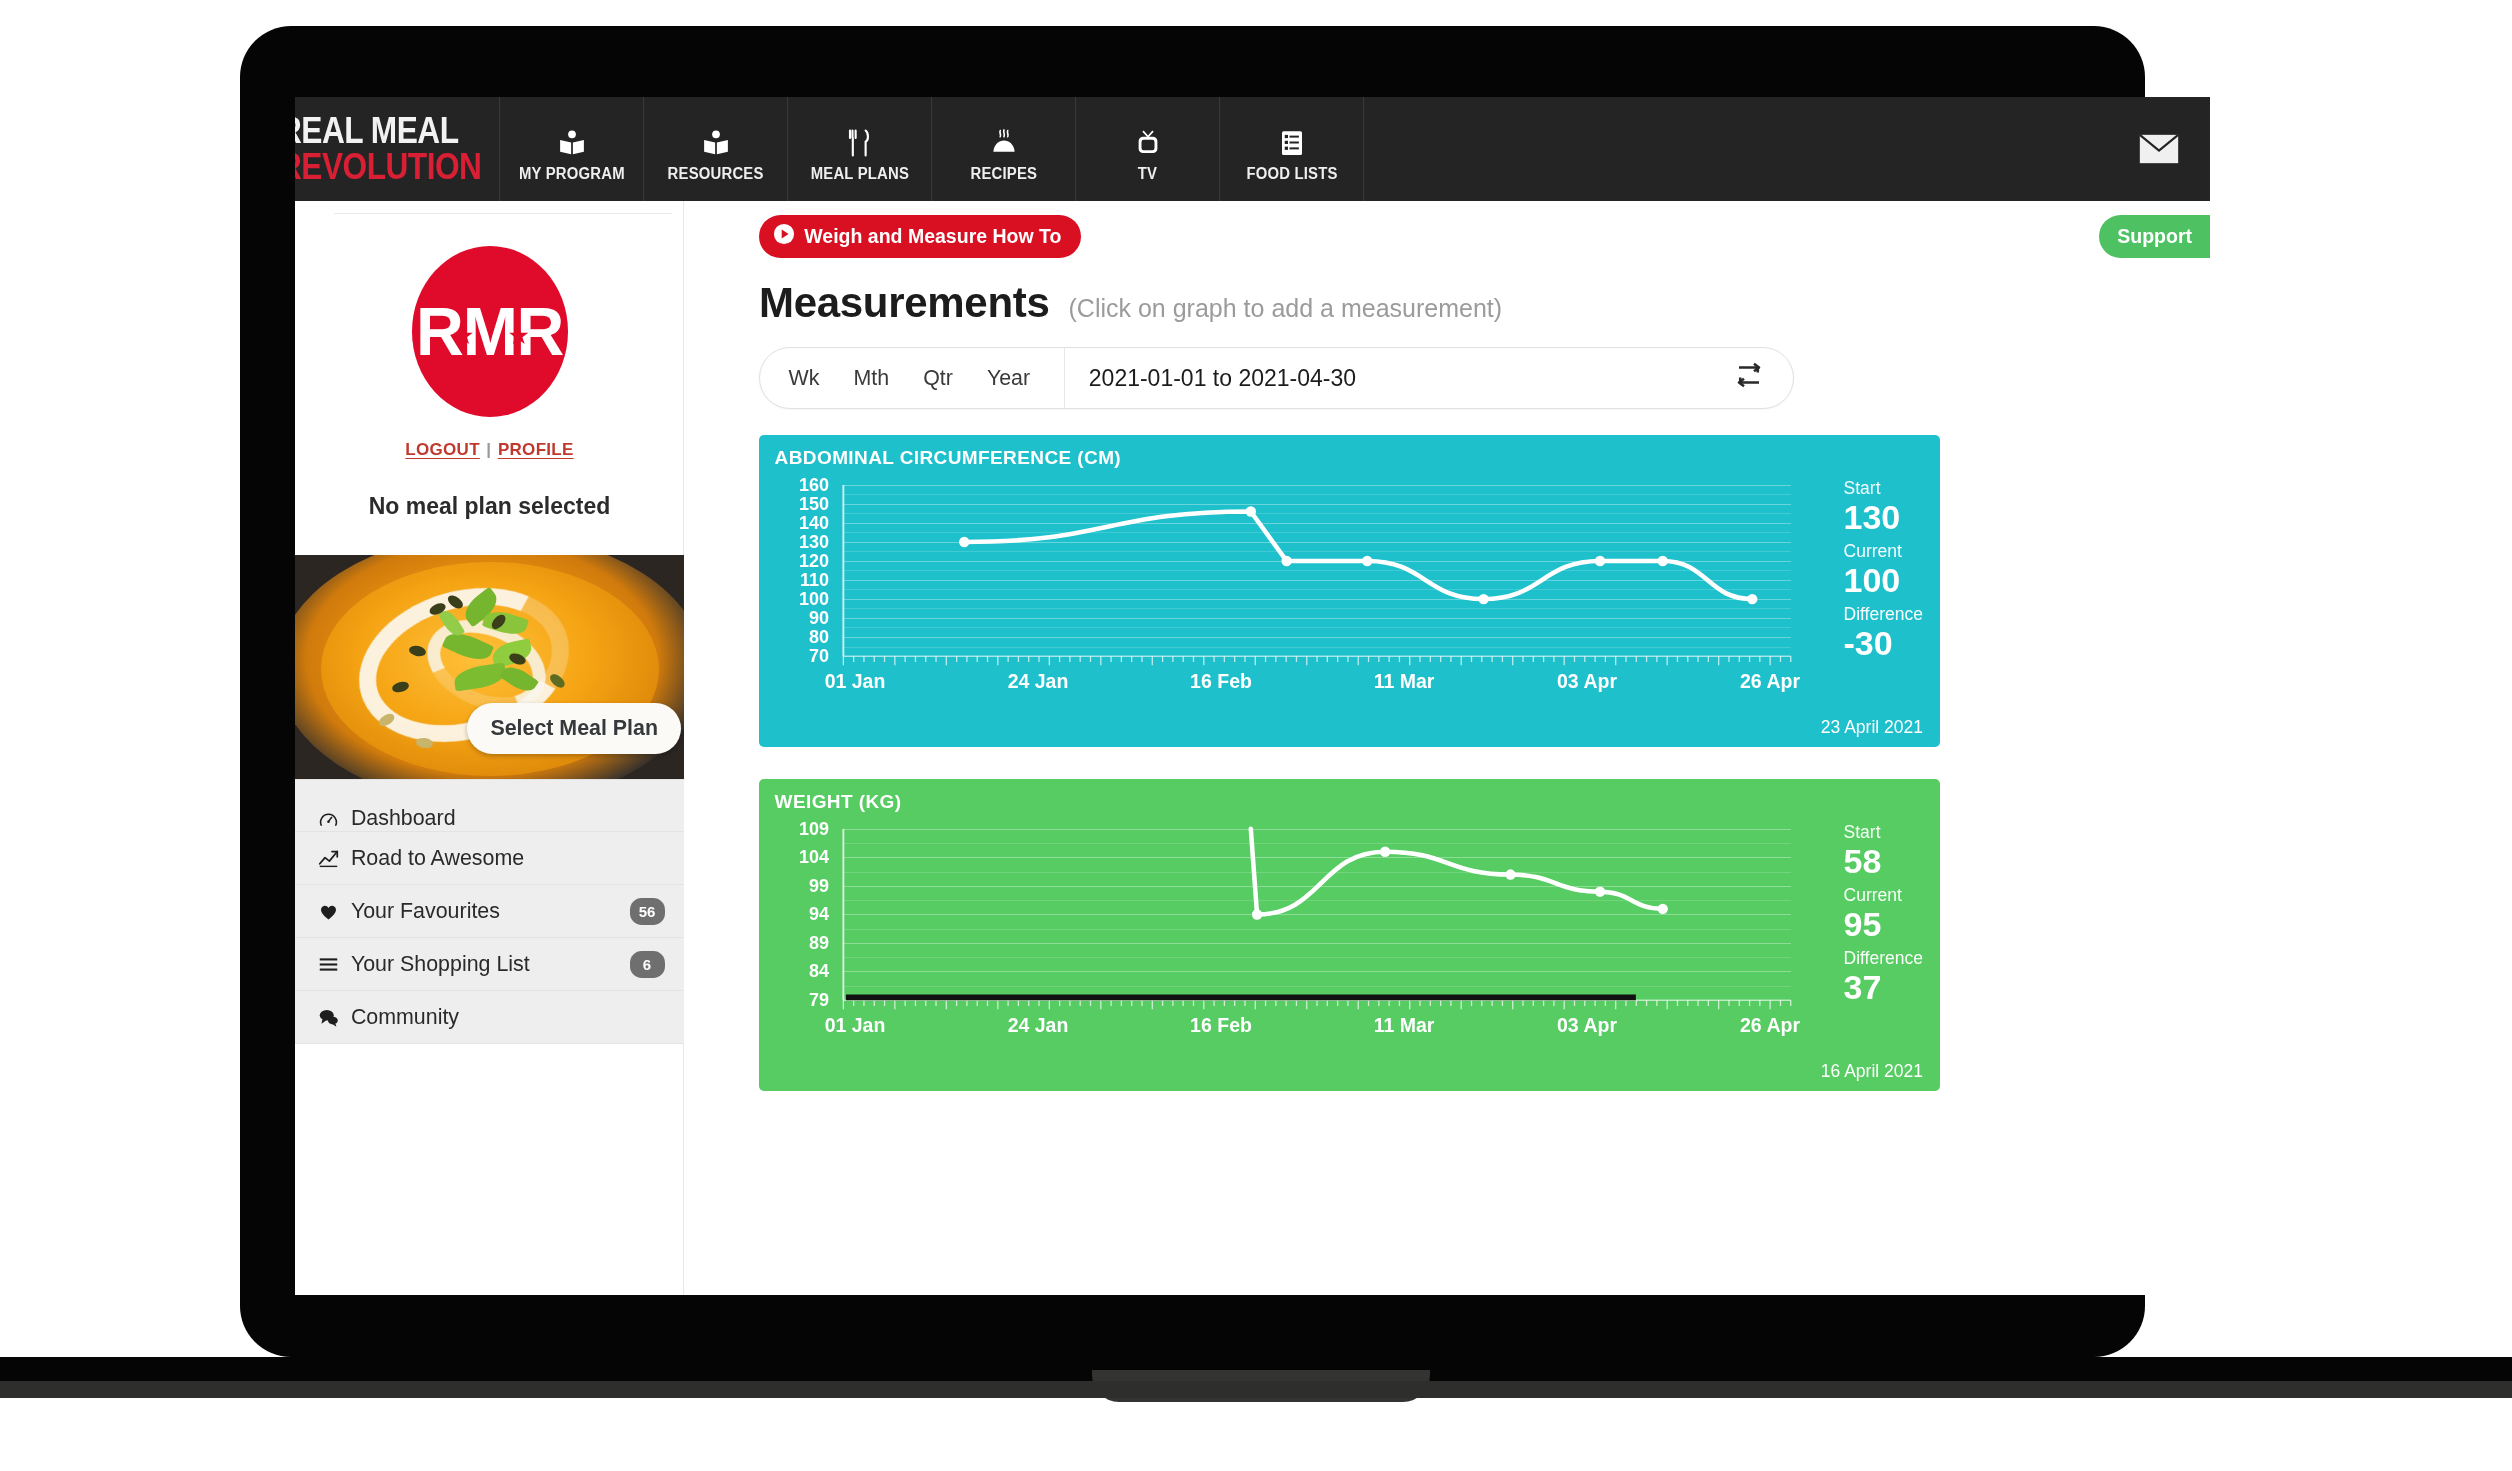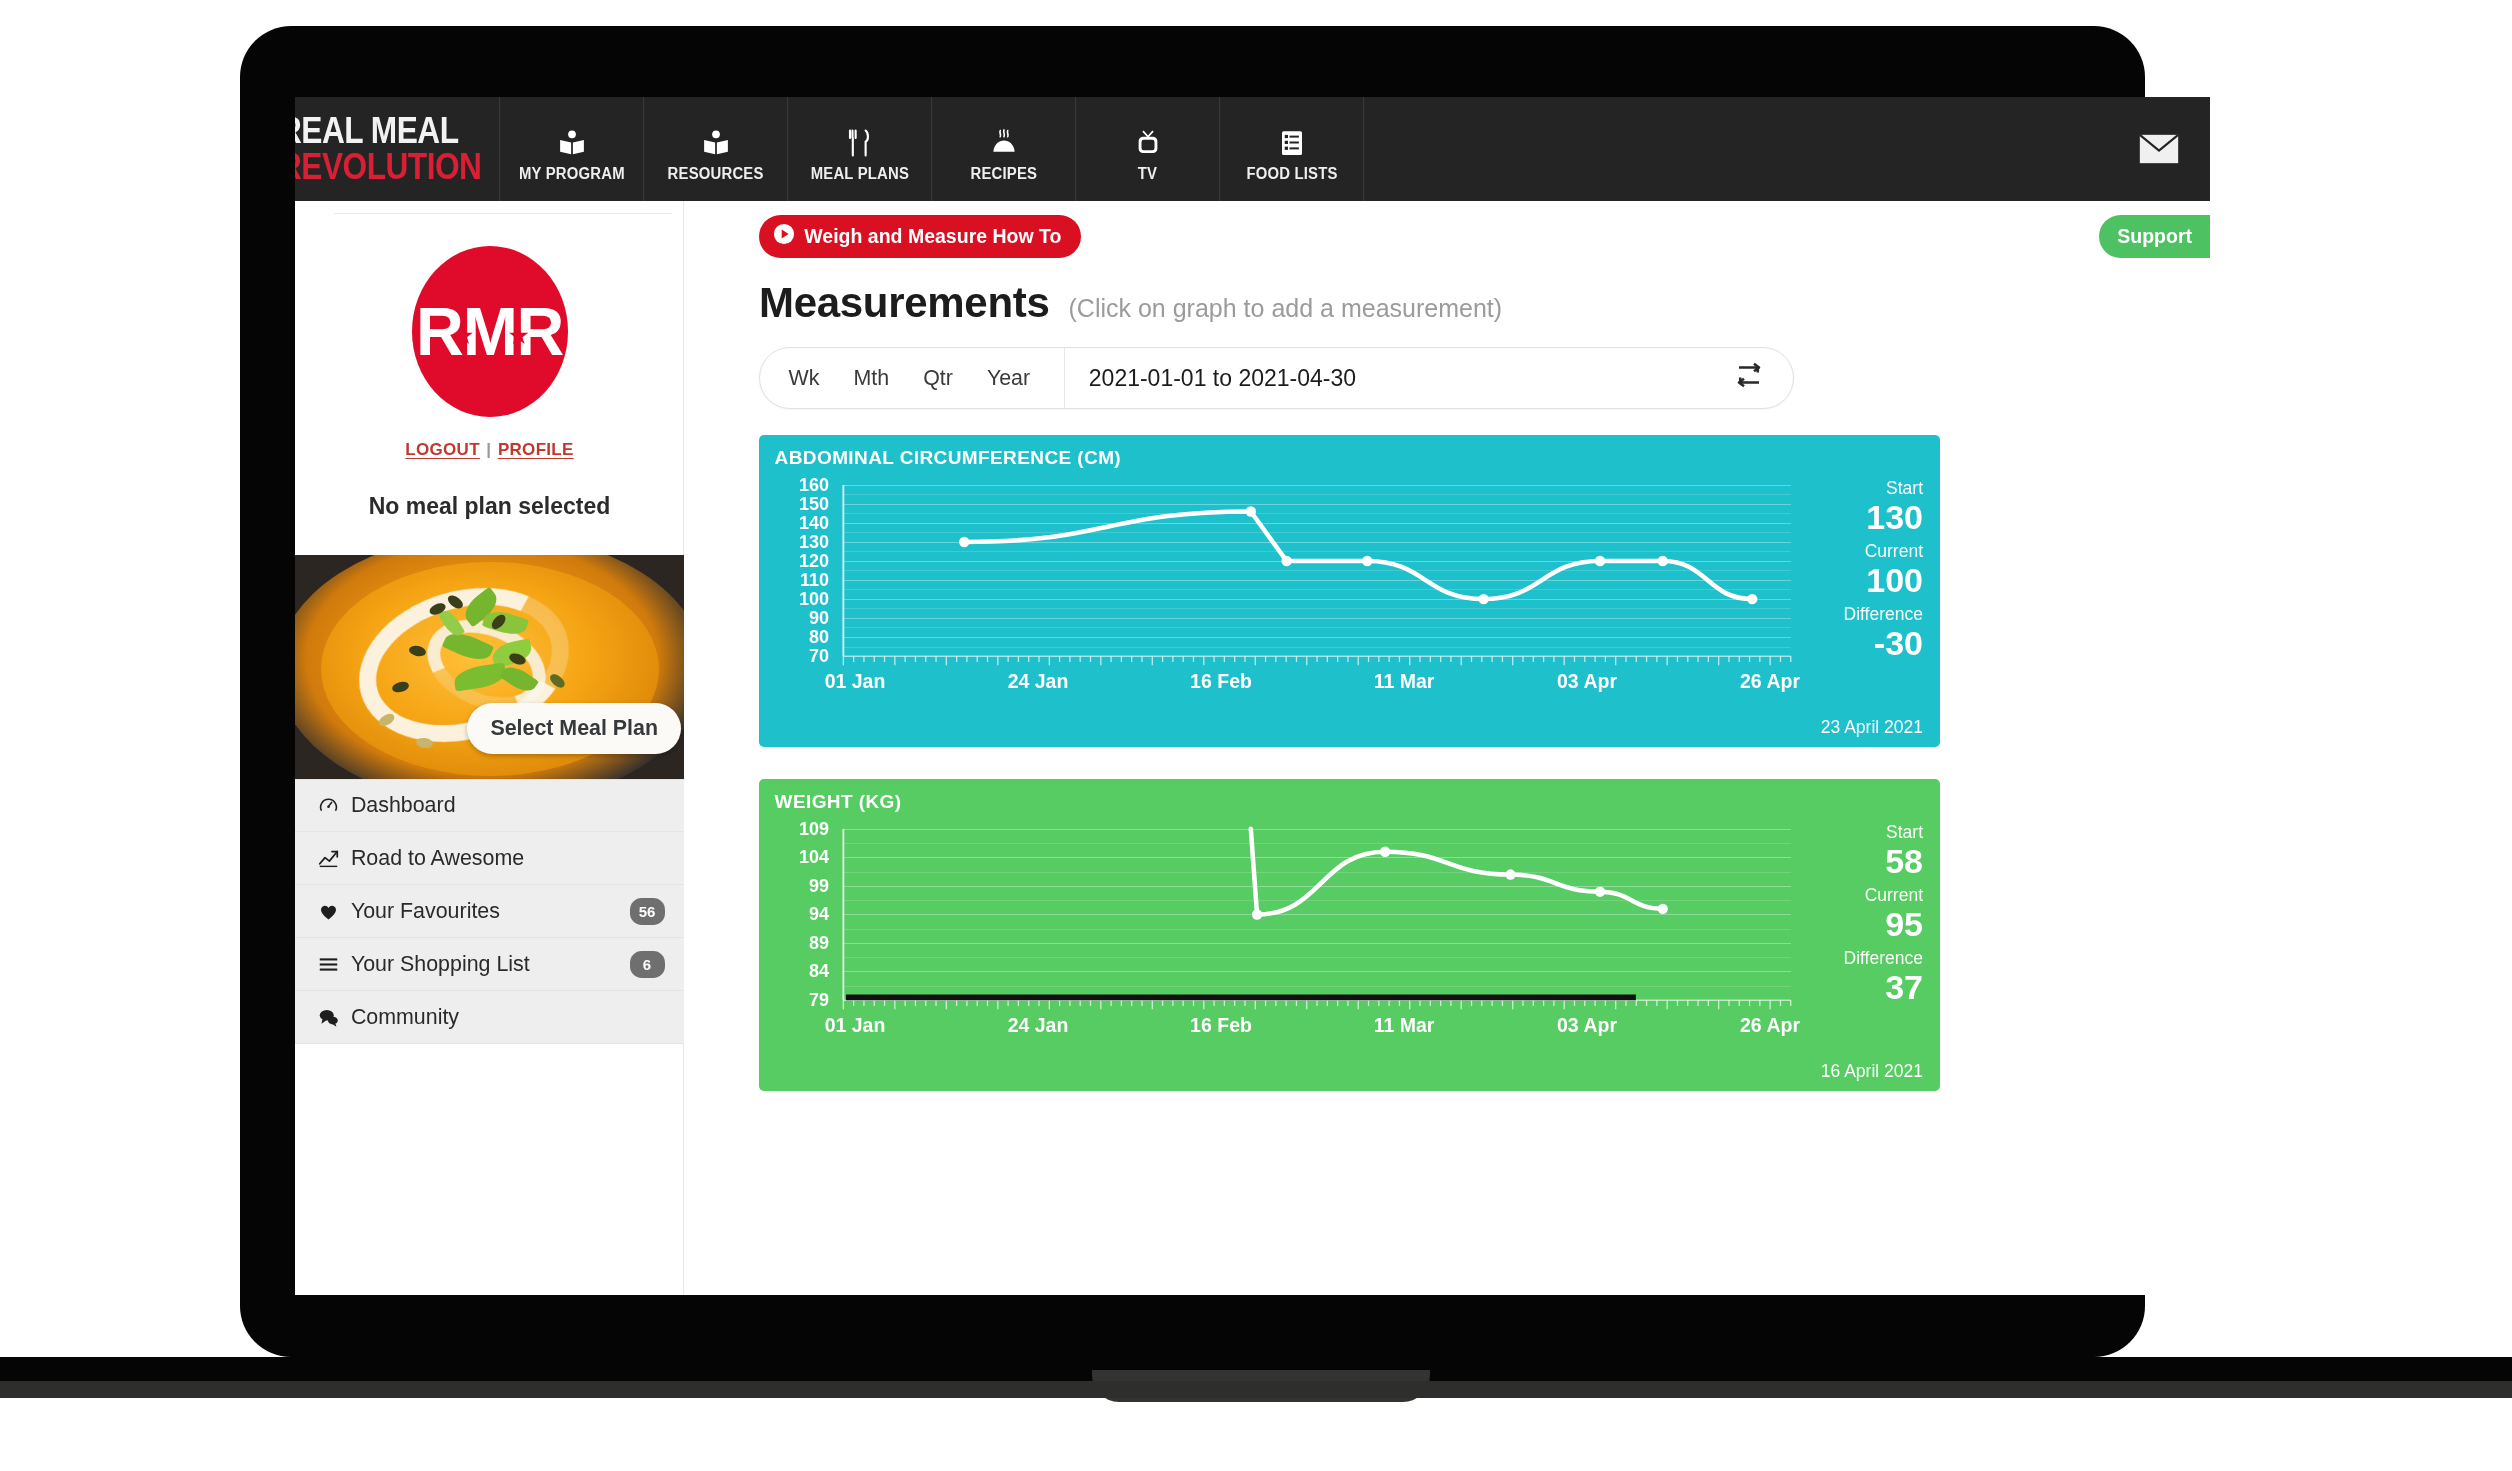--- a/index.html
+++ b/index.html
@@ -202,21 +202,21 @@
   
   #sidebar-menu { position: absolute; left: 0; top: 578px; width: 389px; }
   .menu-item {
     height: 53px;
     display: flex; align-items: center;
     padding-left: 19.5px; padding-right: 19.5px;
     border-bottom: 0.6px solid #e3e3e3;
     background: #eeeeee;
     font-size: 21.4px; font-weight: 400; color: #2a2a2a;
   }
-  .menu-item:first-child { border-top: 0.6px solid #e3e3e3; }
+  .menu-item:first-child { border-top: 0.6px solid #e3e3e3; align-items: flex-end; }
   .menu-icon {
     width: 28.6px; flex: 0 0 28.6px;
     display: flex; align-items: center; justify-content: center;
     margin-right: 7.8px; color: #1e1e1e;
   }
   .menu-label { flex: 1 1 auto; white-space: nowrap; }
   .menu-badge {
     background: #6f6f6f; color: #fff;
     font-size: 15px; font-weight: 700;
     border-radius: 11.7px;
@@ -307,21 +307,21 @@
     position: absolute; left: 0; height: 1.3px;
     background: rgba(255,255,255,0.33);
   }
   .x-label {
     position: absolute; font-size: 19.5px; font-weight: 700;
     color: #ffffff; transform: translateX(-50%);
     white-space: nowrap;
   }
   .stats-panel {
     position: absolute; right: 17px; top: 36px;
-    text-align: right; line-height: 1.0;
+    text-align: left; line-height: 1.0;
   }
   .stat-name { font-size: 17.5px; font-weight: 400; opacity: 0.96; margin-top: 9px; }
   .stat-value { font-size: 34px; font-weight: 700; margin-top: 2.6px; }
   .stat-date {
     position: absolute; right: 17px; bottom: 9px;
     font-size: 17.5px; font-weight: 400;
   }
 </style>
 </head>
 <body>

